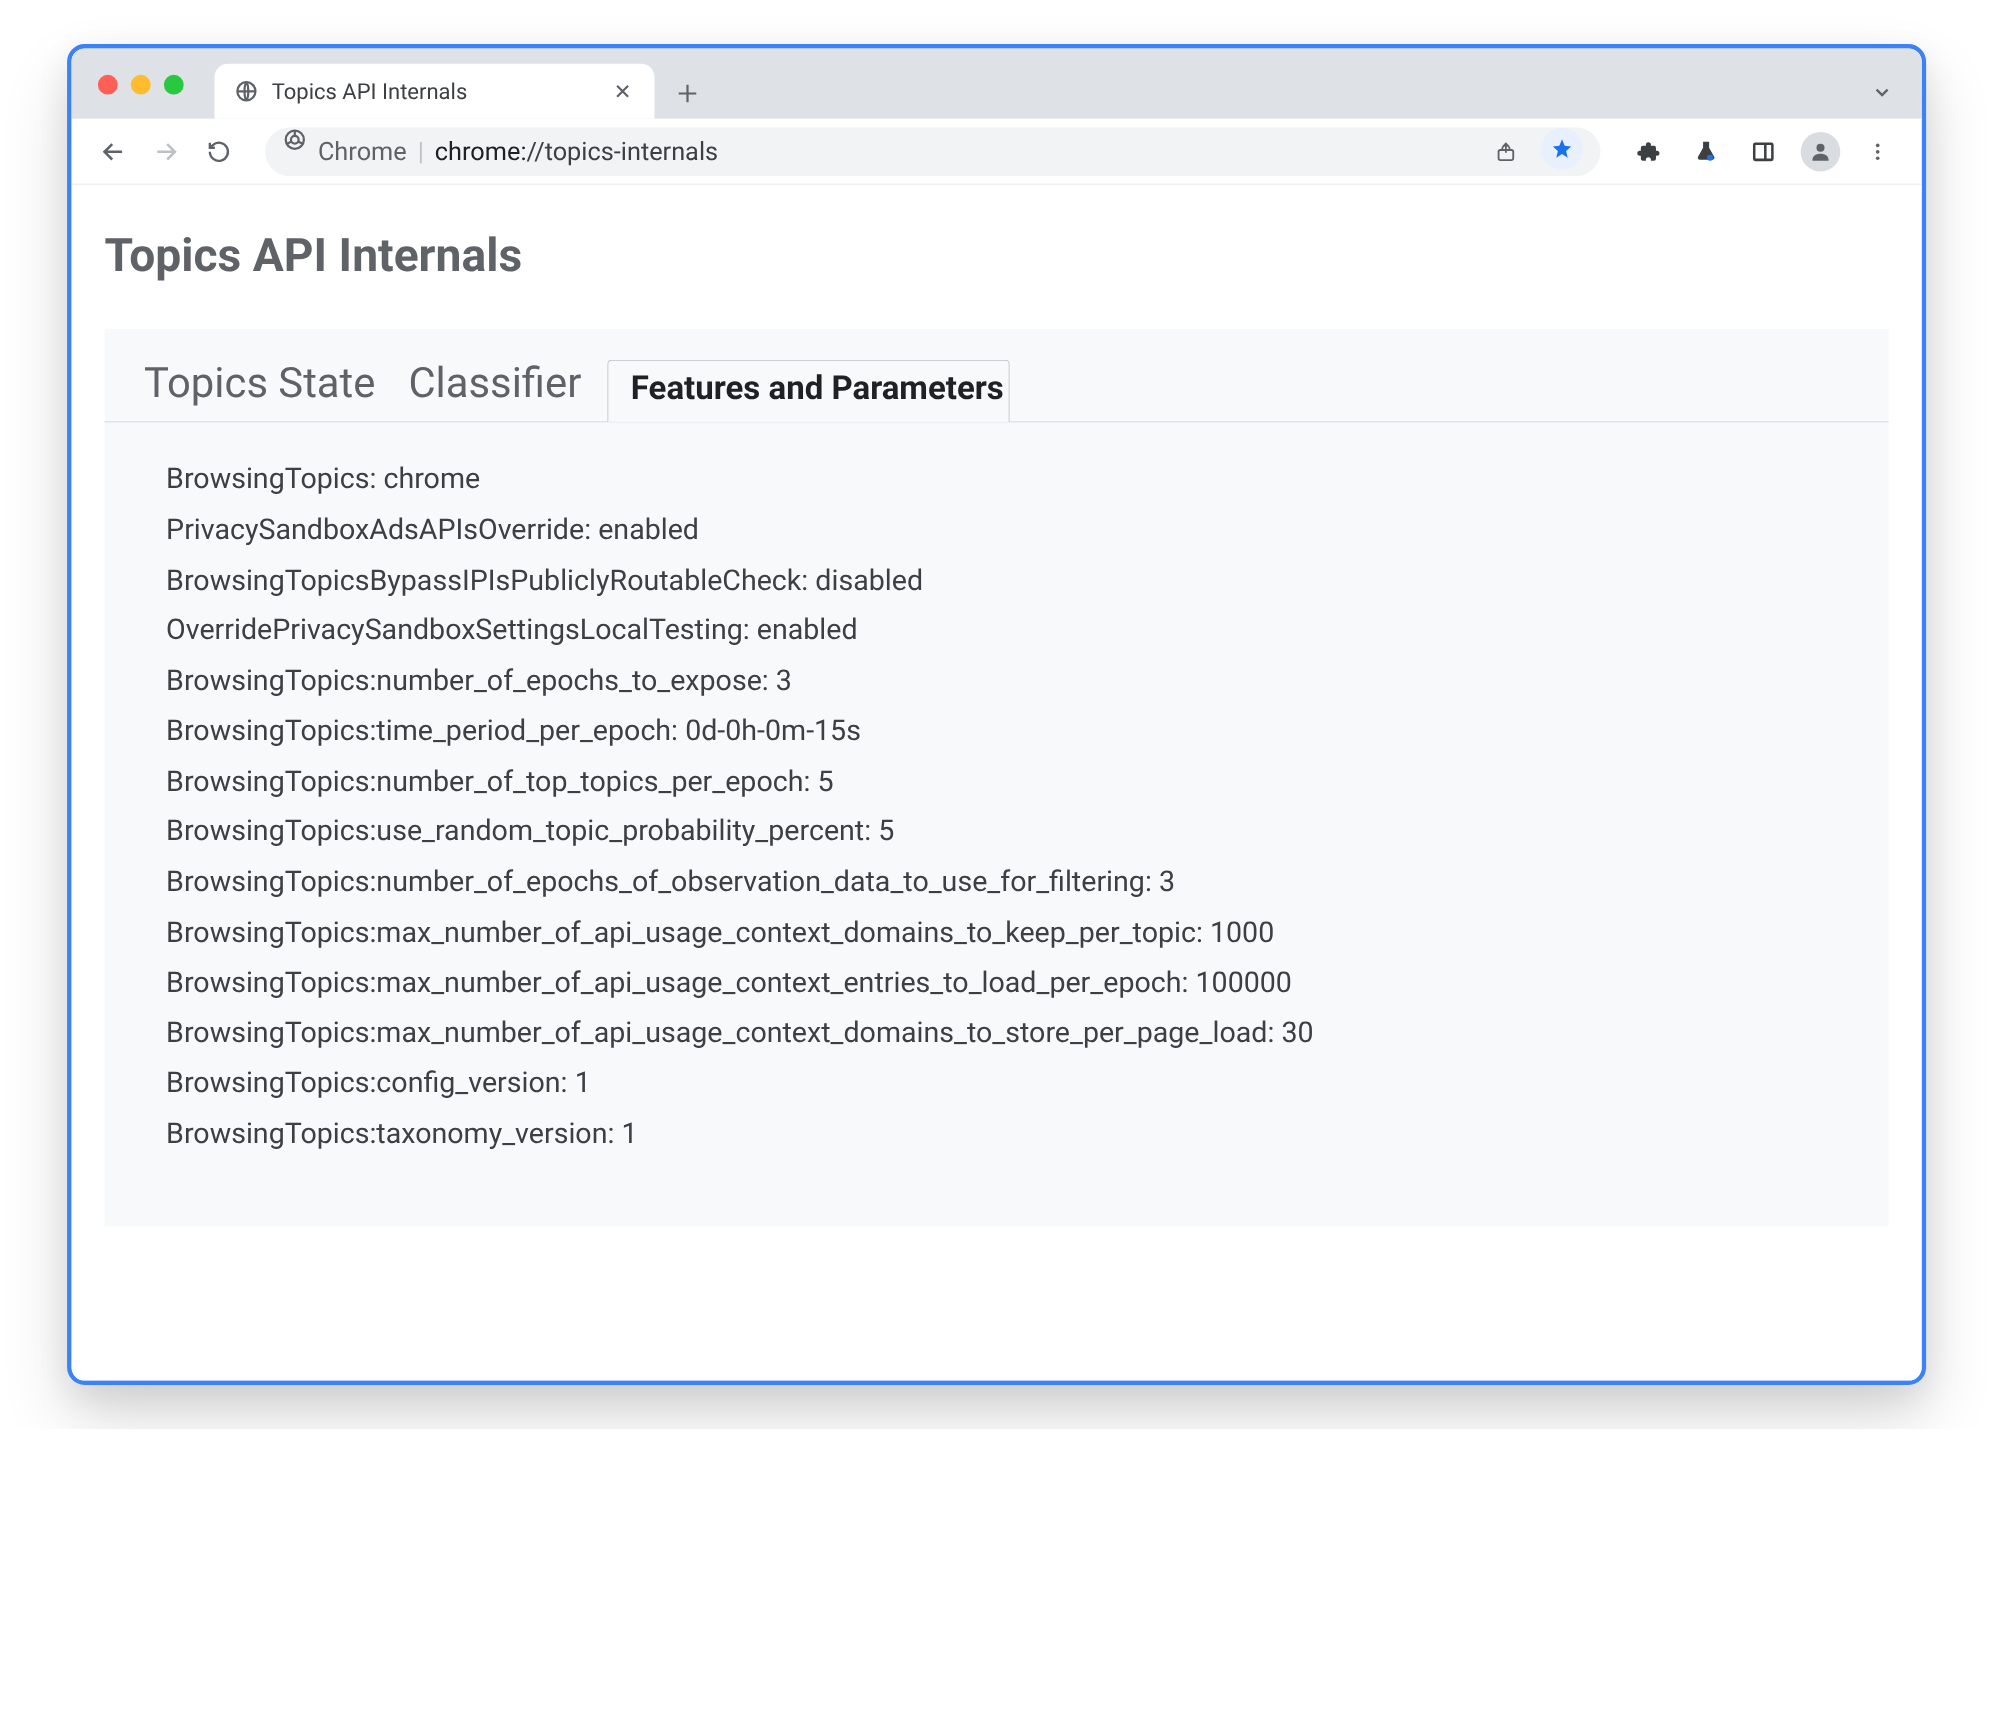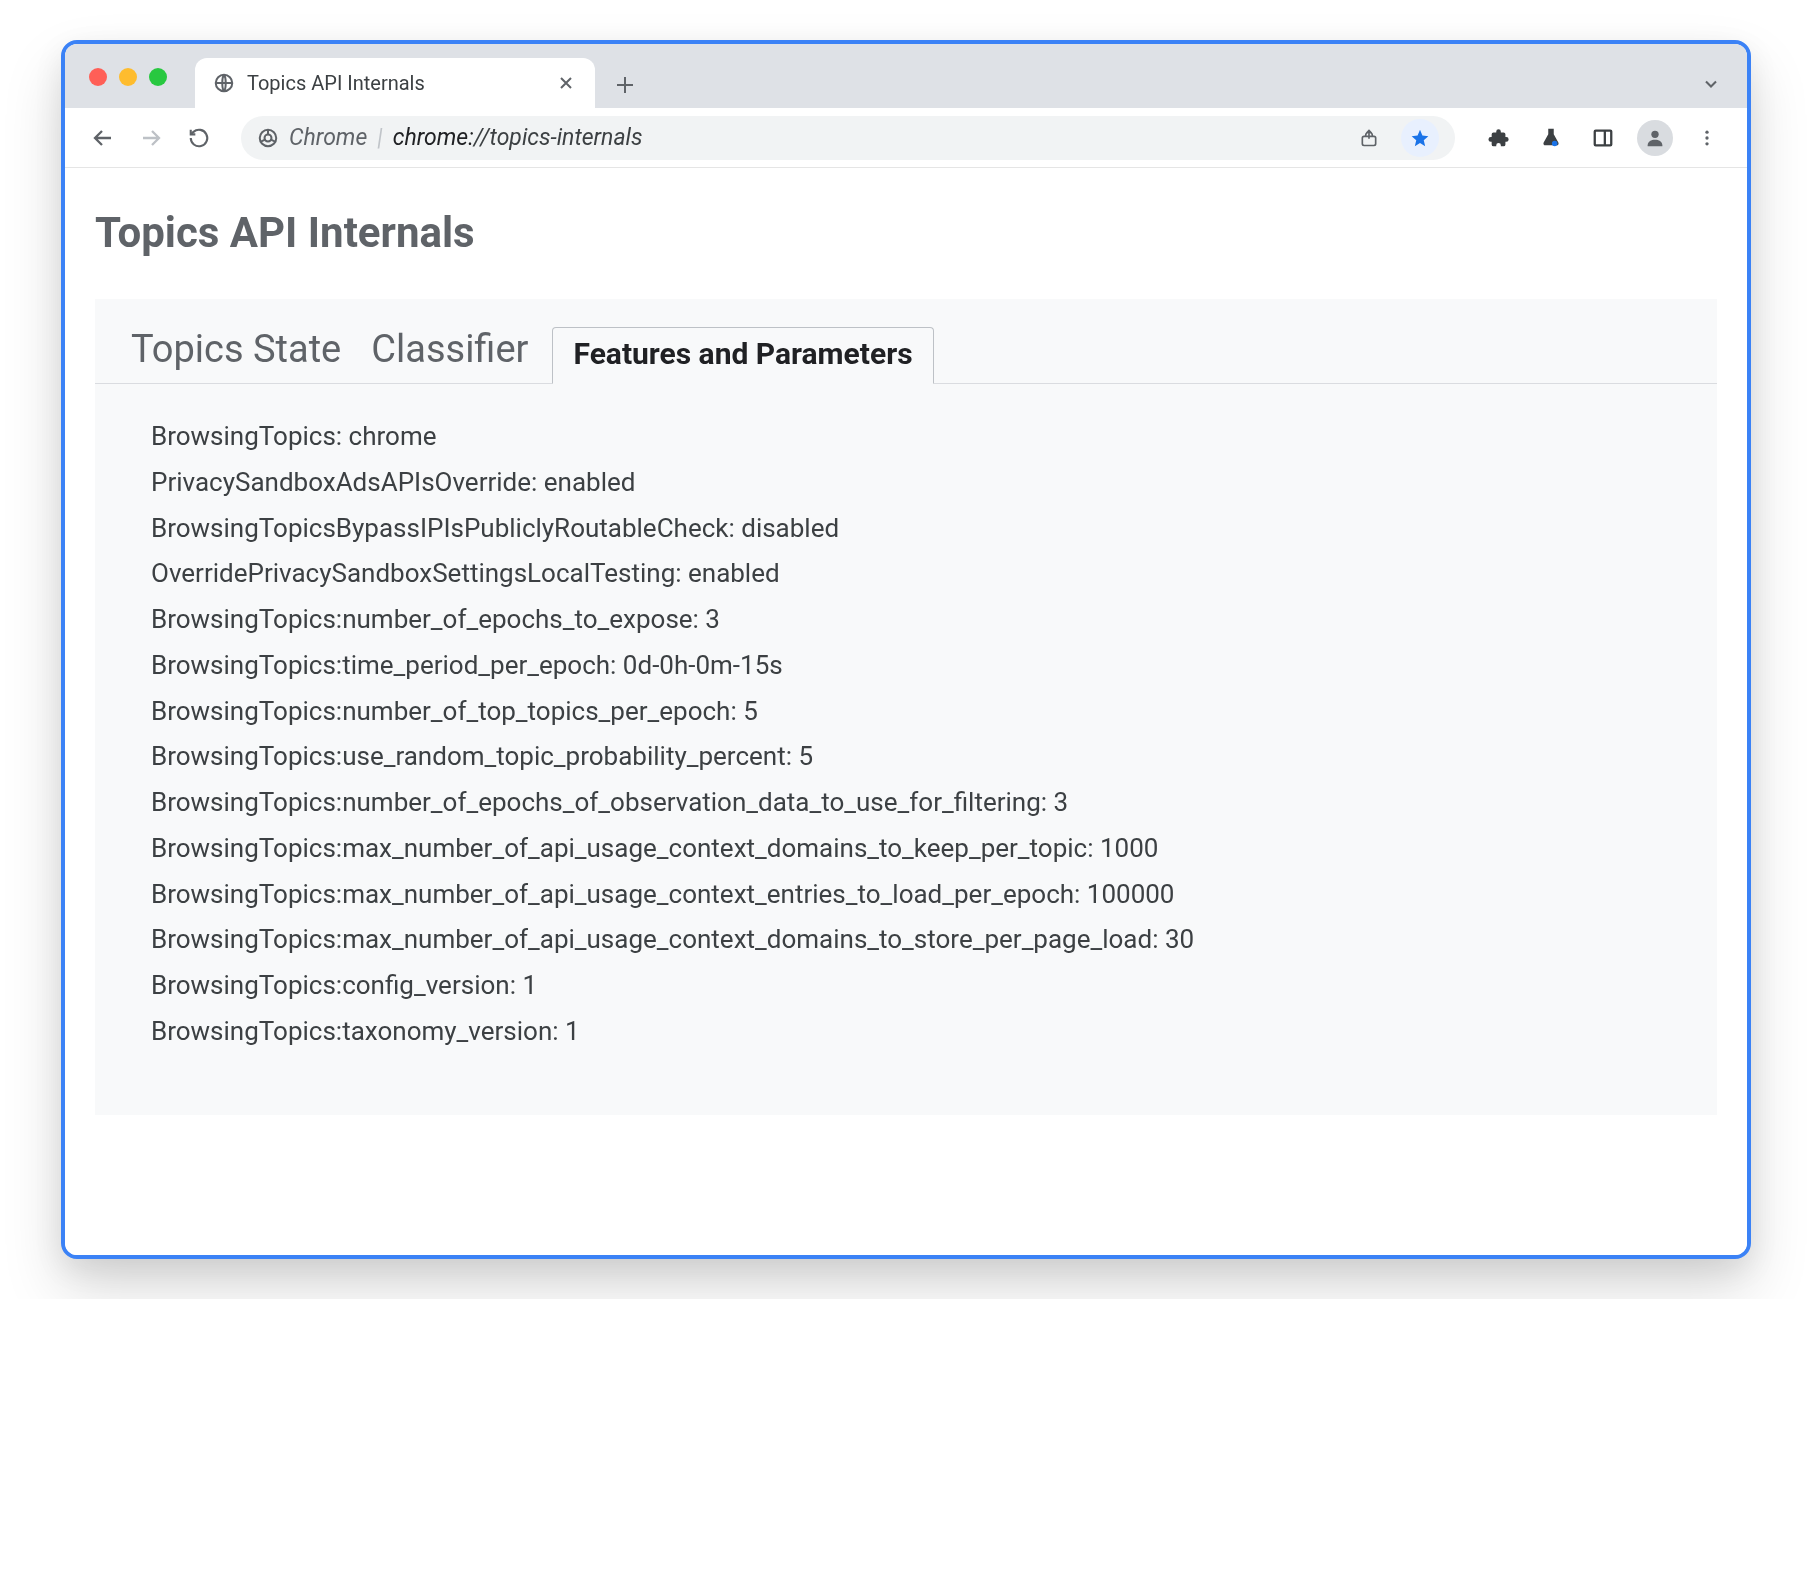--- a/index.html
+++ b/index.html
@@ -87,25 +87,23 @@
       display:flex; align-items:center; justify-content:center;
       color:#5f6368; border-radius:50%;
     }
     .nav-btn.disabled { color:#bdc1c6; }
     .omnibox {
       flex:1;
       height:44px;
       background:#f1f3f4;
       border-radius:22px;
       display:flex;
-      align-items:center;
       padding:0 16px;
       gap:10px;
       margin:0 14px;
-      font-style:italic;
     }
     .omnibox-text {
       font-size:23px;
       color:#5f6368;
       display:flex;
       align-items:center;
       gap:8px;
       flex:1;
     }
     .omni-label { color:#5f6368; }
@@ -153,21 +151,21 @@
     .tab-inactive {
       font-size:38px;
       color:#5f6368;
       padding:8px 6px 12px 6px;
       cursor:pointer;
     }
     .tab-active {
       font-size:30px;
       font-weight:700;
       color:#202124;
-      padding:8px 20px 12px 20px;
+      padding:8px 4px 12px 20px;
       border:1px solid #bdc1c6;
       border-bottom:1px solid #f8f9fa;
       border-radius:4px 4px 0 0;
       background:#f8f9fa;
       margin-bottom:-1px;
     }
     .params {
       padding:30px 56px 60px 56px;
     }
     .param-line {

